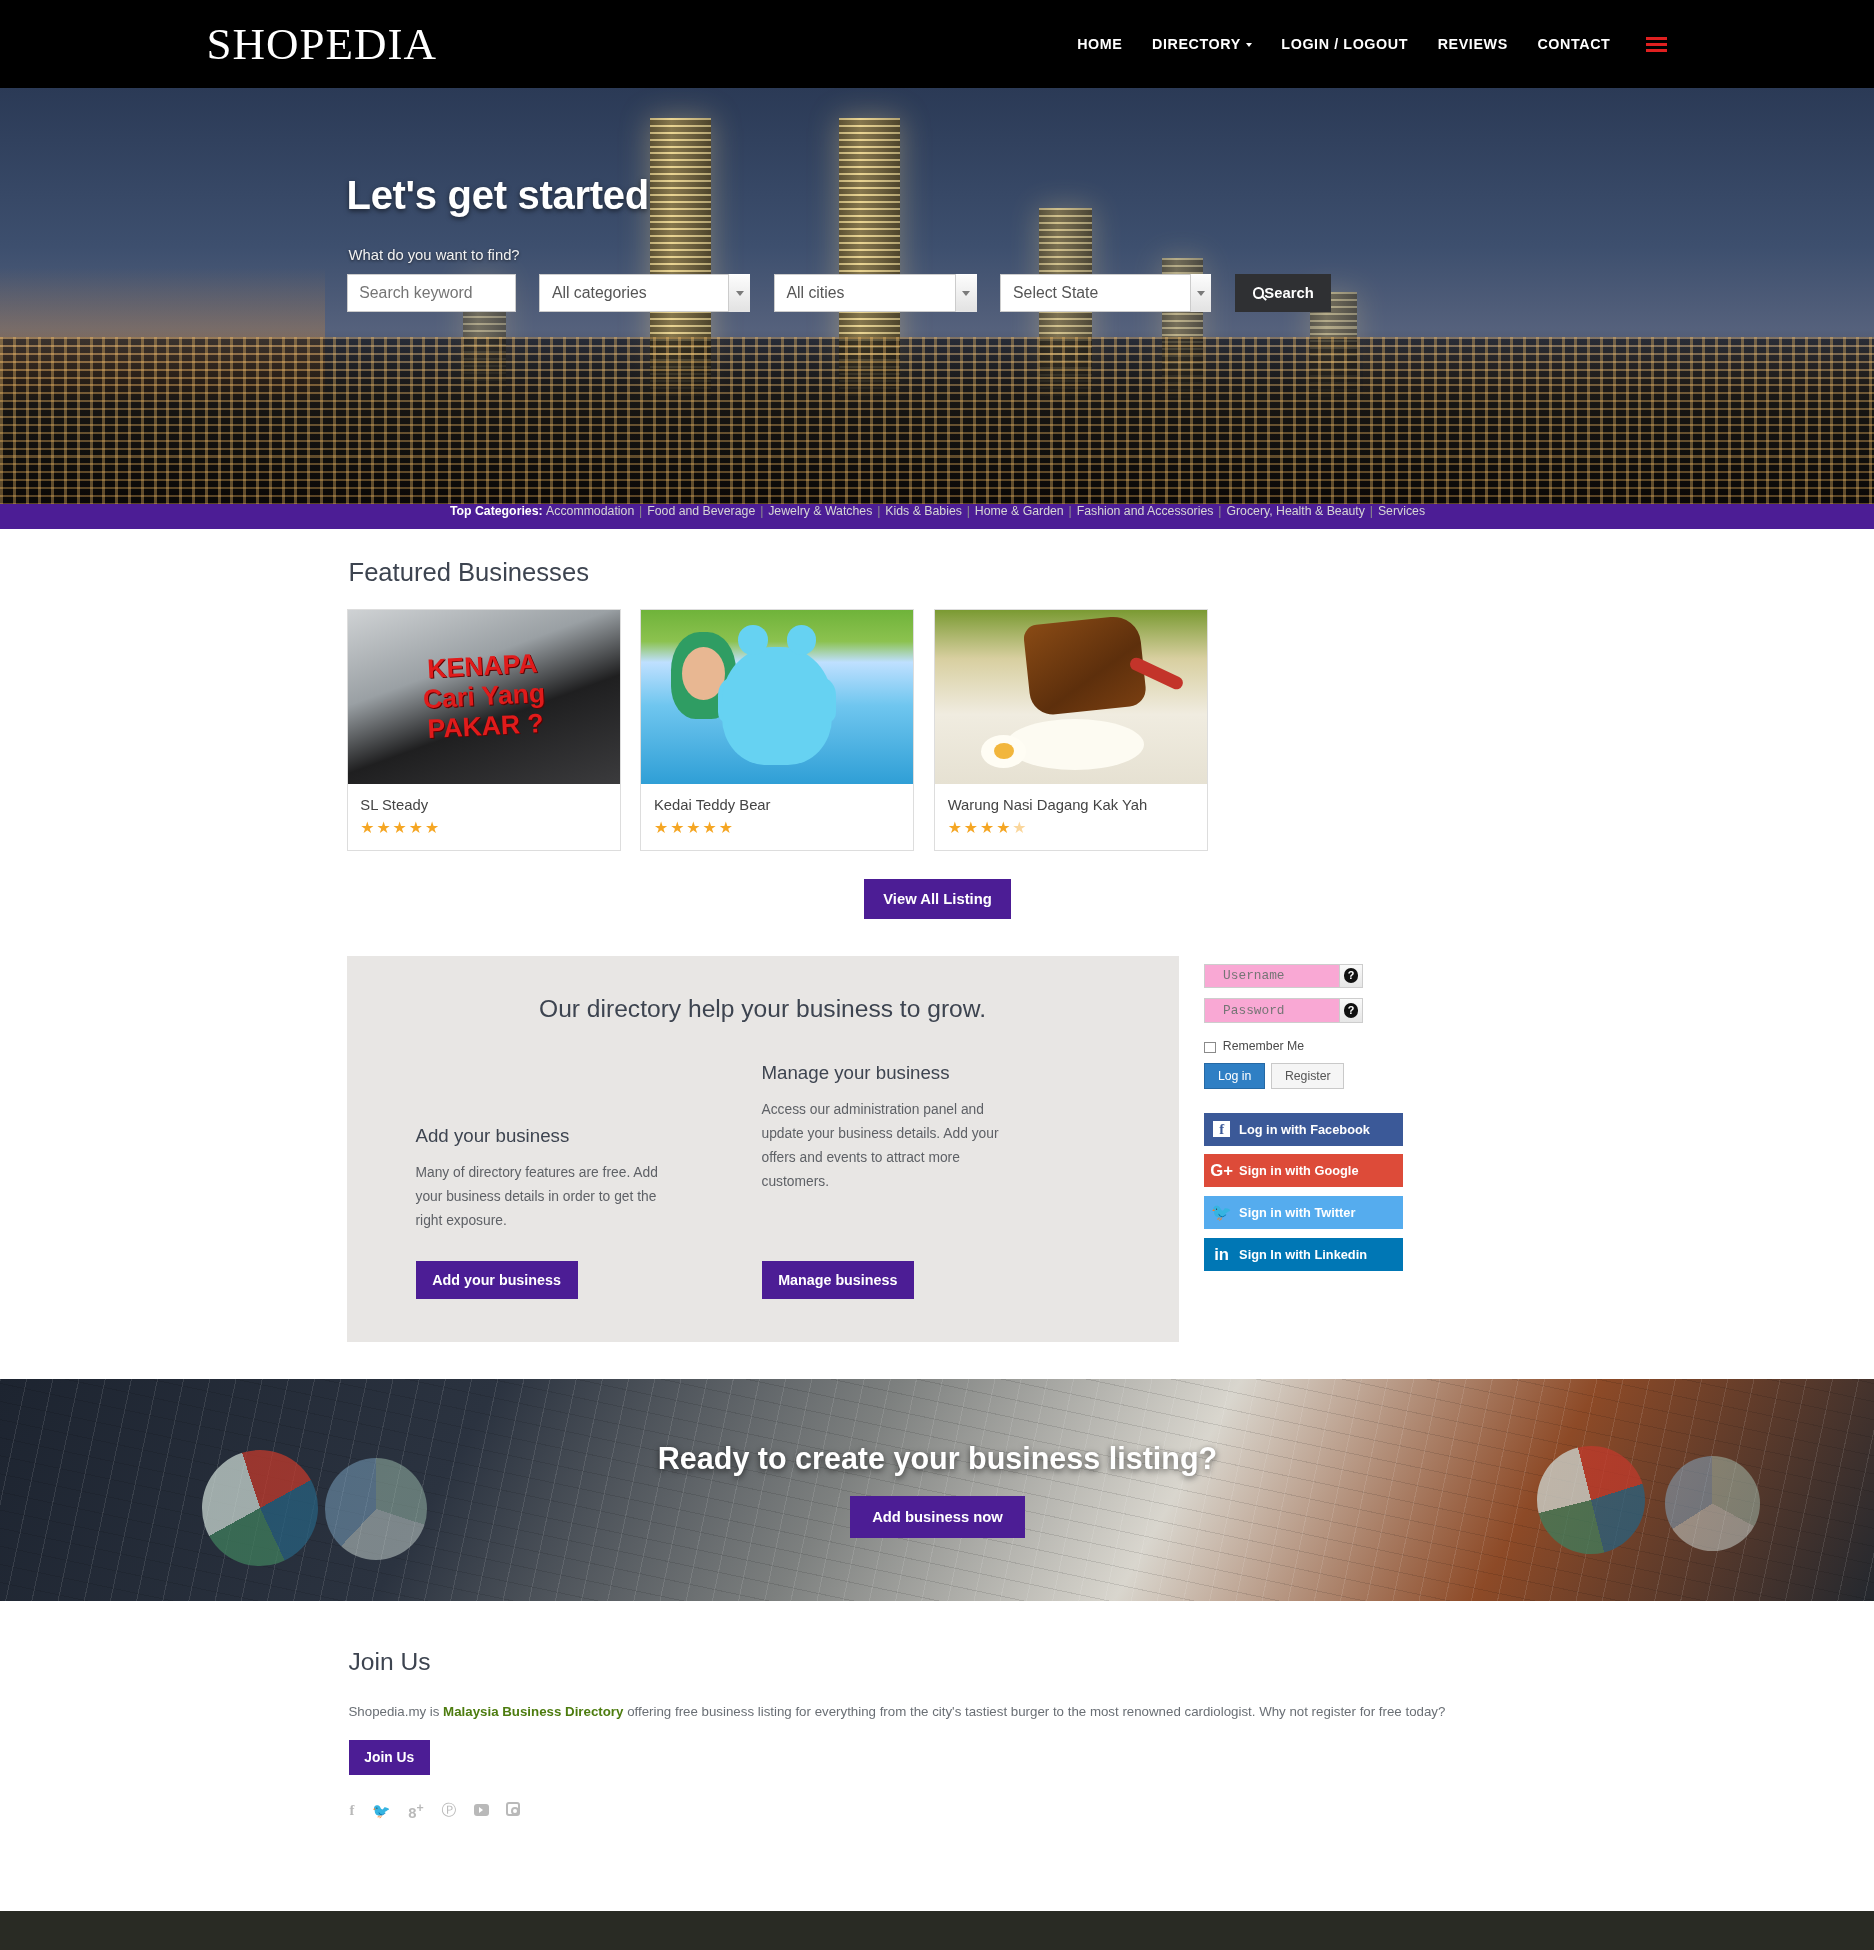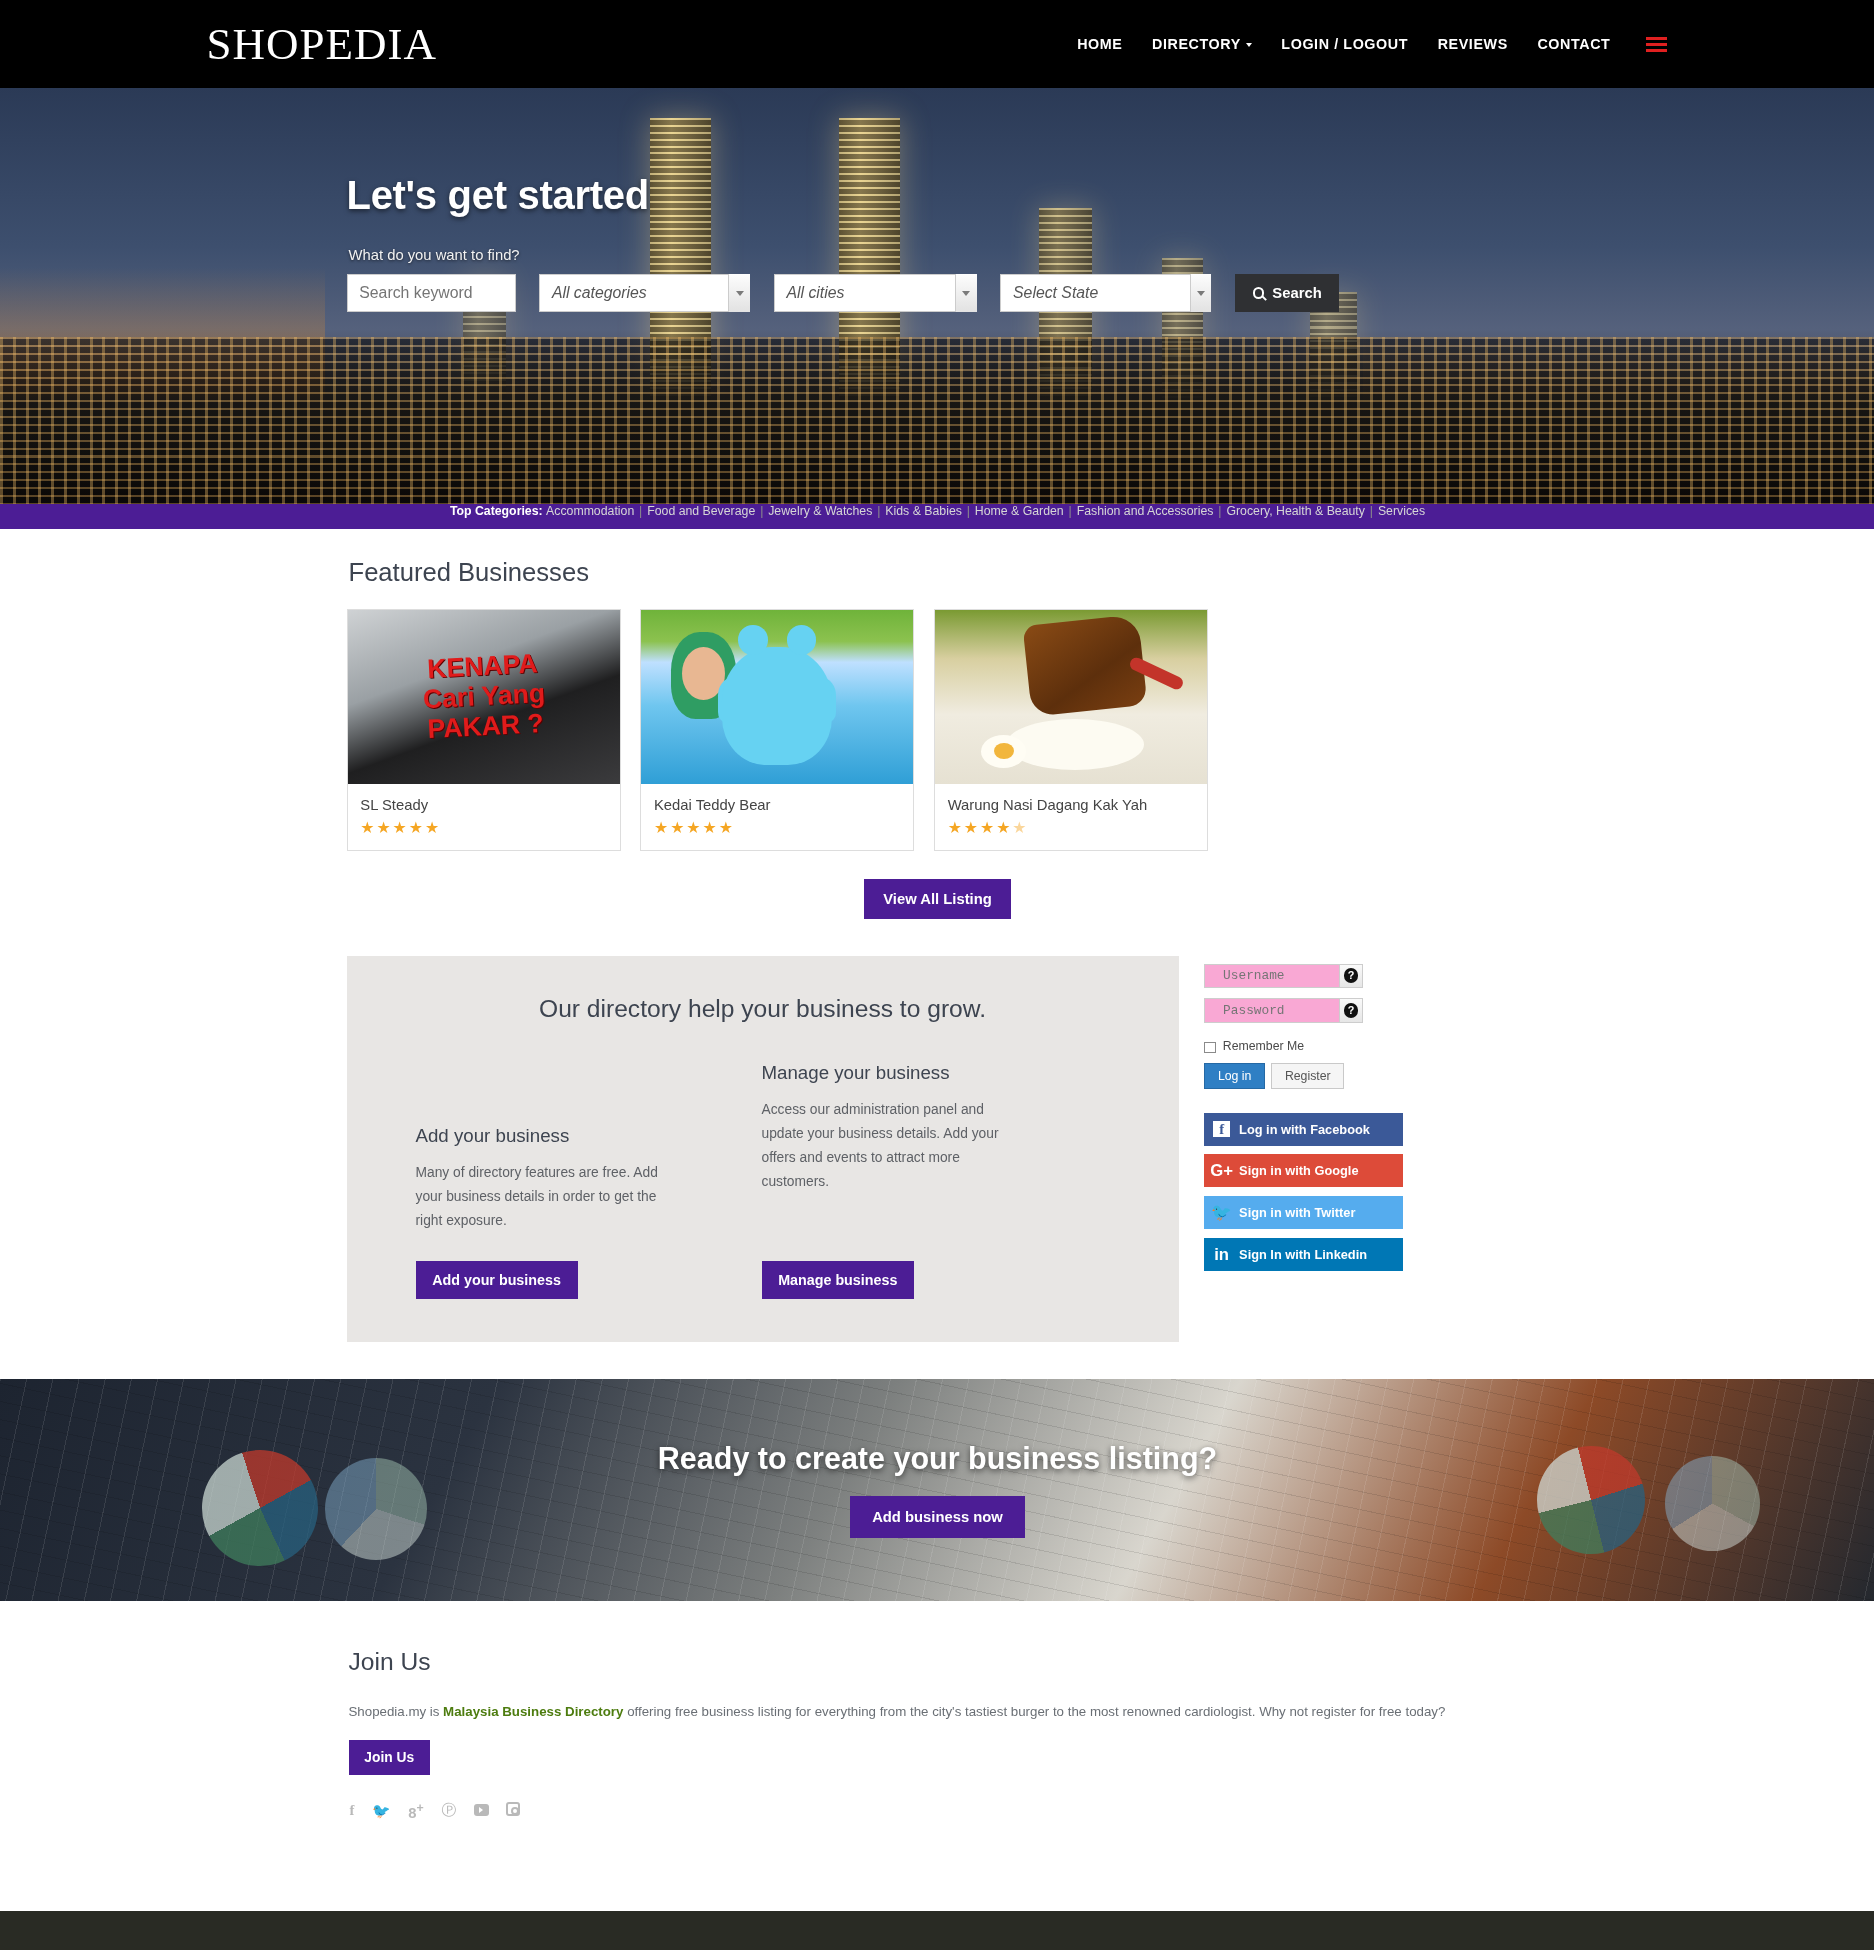--- a/index.html
+++ b/index.html
@@ -78,39 +78,39 @@
     text-shadow:0 2px 4.9px rgba(0,0,0,.55); letter-spacing:-0.3px;
   }
   .hero .subq { color:#f2f2f2; font-size:14.8px; margin:28.6px 0 11.8px 2px; text-shadow:0 1px 3px rgba(0,0,0,.6); }
   .searchrow { display:flex; align-items:center; gap:23.6px; }
   .fld {
     height:38px; background:#fff; border:1px solid #ccc;
     font-size:15.8px; color:#555; padding:0 11.8px;
     display:flex; align-items:center; font-family:"Liberation Sans", sans-serif;
   }
   .fld.kw { width:169px; color:#9a9a9a; }
-  .sel { position:relative;font-style:italic; }
+  .sel { position:relative; }
   .sel .arrow {
     position:absolute; right:0; top:0; bottom:0; width:21.7px;
     background:linear-gradient(#fdfdfd,#e2e2e2); border-left:1px solid #ccc;
     display:flex; align-items:center; justify-content:center;
   }
   .sel .arrow:after{
     content:""; width:0;height:0;
     border-left:4.9px solid transparent;border-right:4.9px solid transparent;
     border-top:5.9px solid #7a7a7a;
   }
   .sel.cat { width:211px; }
   .sel.city { width:203px; }
   .sel.state { width:211px; }
   .sel .fld { width:100%; padding-right:27.6px; }
   .btn-search {
     height:38px; background:#2f3033; color:#fff; border:none;
     padding:0 17.7px; font-size:14.8px; font-weight:bold;
-    display:flex; align-items:center; gap:8px; cursor:pointer;
+    display:flex; align-items:center; gap:0; cursor:pointer;
     font-family:"Liberation Sans", sans-serif;
   }
   .mag { width:11.8px; height:11.8px; border:2px solid #fff; border-radius:50%; position:relative; display:inline-block; }
   .mag:after{ content:""; position:absolute; width:2px;height:5.9px;background:#fff; right:-3px; bottom:-3.9px; transform:rotate(-45deg);}
 
   
   .topcats {
     height:24.6px; background:#4c1d95; width:100%;
     display:flex; align-items:flex-start; justify-content:center;
     color:#d6d6d6; font-size:12.3px; position:relative; z-index:8;

